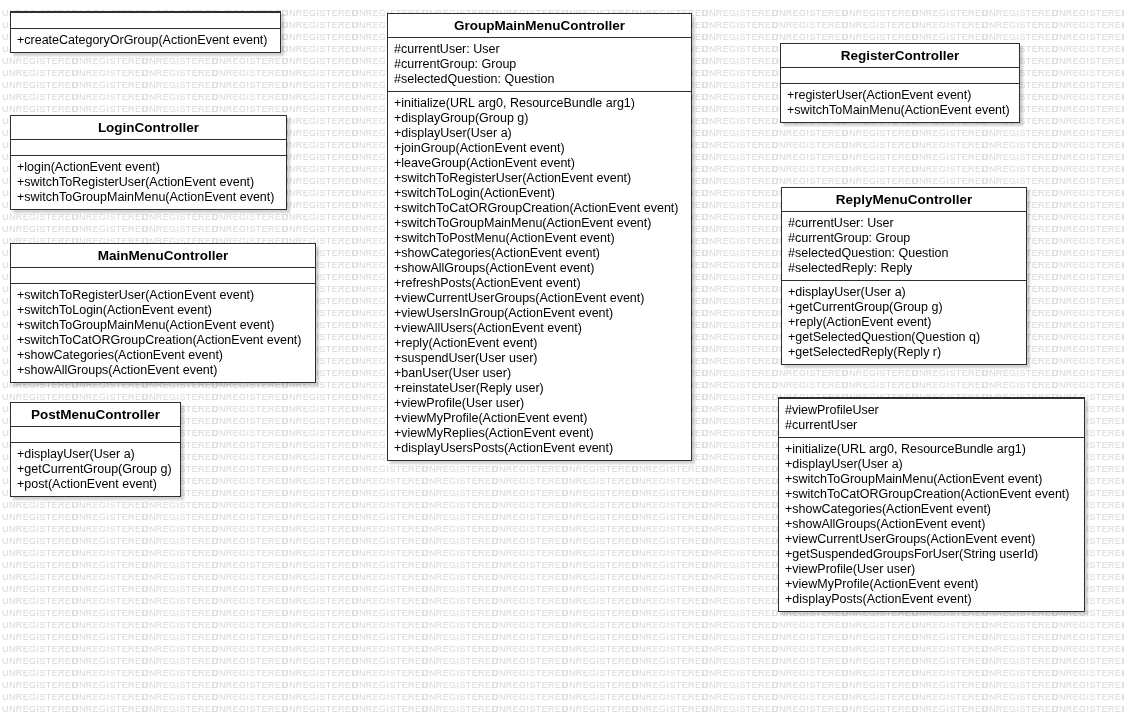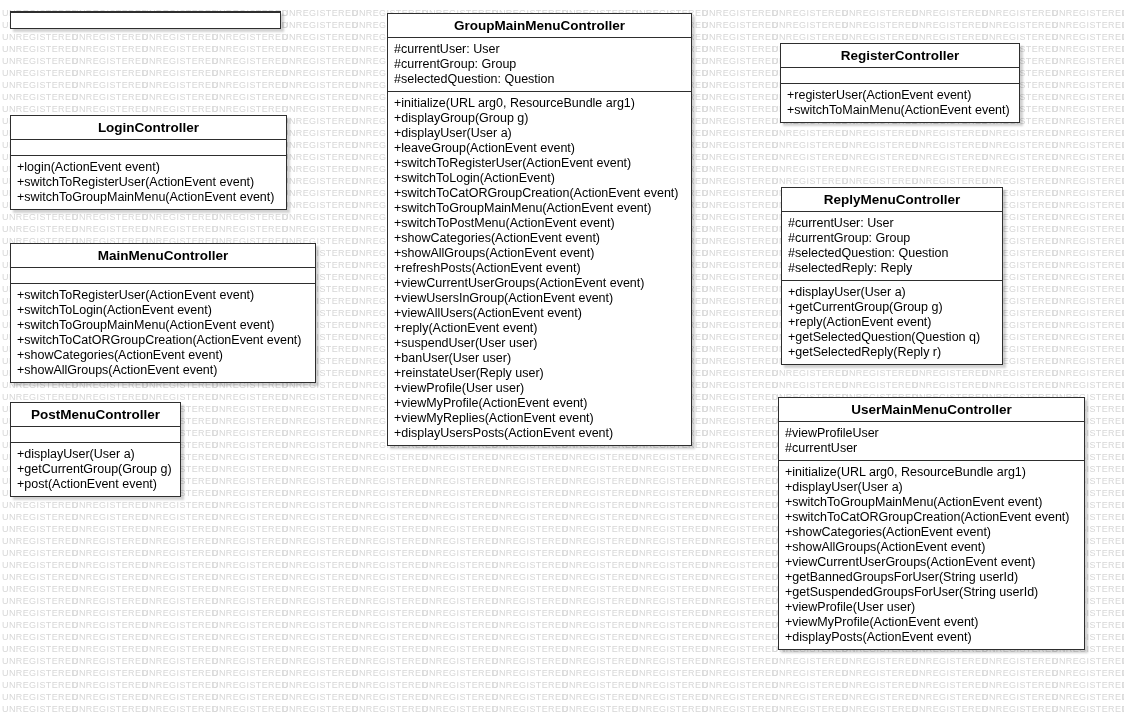--- a/index.html
+++ b/index.html
@@ -67,21 +67,21 @@
     white-space: nowrap;
   }
 
   
   #box-create-group-or-category { left: 10px;  top: 11px;  width: 271px; }
   #box-login                    { left: 10px;  top: 115px; width: 277px; }
   #box-main-menu                { left: 10px;  top: 243px; width: 306px; }
   #box-post-menu                { left: 10px;  top: 402px; width: 171px; }
   #box-group-main-menu          { left: 387px; top: 13px;  width: 305px; }
   #box-register                 { left: 780px; top: 43px;  width: 240px; }
-  #box-reply-menu               { left: 781px; top: 187px; width: 222px; }
+  #box-reply-menu               { left: 781px; top: 187px; width: 246px; }
   #box-user-main-menu           { left: 778px; top: 397px; width: 307px; }
 </style>
 </head>
 <body>
 
 <div id="canvas">
 
   <div id="watermark">
       <div class="wm-row" style="top: 2px;"><span style="color: rgb(215, 215, 215);">UNREGISTERED</span><span style="color: rgb(215, 215, 215);">UNREGISTERED</span><span style="color: rgb(215, 215, 215);">UNREGISTERED</span><span style="color: rgb(215, 215, 215);">UNREGISTERED</span><span style="color: rgb(215, 215, 215);">UNREGISTERED</span><span style="color: rgb(215, 215, 215);">UNREGISTERED</span><span style="color: rgb(215, 215, 215);">UNREGISTERED</span><span style="color: rgb(215, 215, 215);">UNREGISTERED</span><span style="color: rgb(215, 215, 215);">UNREGISTERED</span><span style="color: rgb(215, 215, 215);">UNREGISTERED</span><span style="color: rgb(215, 215, 215);">UNREGISTERED</span><span style="color: rgb(215, 215, 215);">UNREGISTERED</span><span style="color: rgb(215, 215, 215);">UNREGISTERED</span><span style="color: rgb(215, 215, 215);">UNREGISTERED</span><span style="color: rgb(215, 215, 215);">UNREGISTERED</span><span style="color: rgb(215, 215, 215);">UNREGISTERED</span><span style="color: rgb(215, 215, 215);">UNREGISTERED</span></div>
       <div class="wm-row" style="top: 14px;"><span style="color: rgb(215, 215, 215);">UNREGISTERED</span><span style="color: rgb(215, 215, 215);">UNREGISTERED</span><span style="color: rgb(215, 215, 215);">UNREGISTERED</span><span style="color: rgb(215, 215, 215);">UNREGISTERED</span><span style="color: rgb(215, 215, 215);">UNREGISTERED</span><span style="color: rgb(215, 215, 215);">UNREGISTERED</span><span style="color: rgb(215, 215, 215);">UNREGISTERED</span><span style="color: rgb(215, 215, 215);">UNREGISTERED</span><span style="color: rgb(215, 215, 215);">UNREGISTERED</span><span style="color: rgb(215, 215, 215);">UNREGISTERED</span><span style="color: rgb(215, 215, 215);">UNREGISTERED</span><span style="color: rgb(215, 215, 215);">UNREGISTERED</span><span style="color: rgb(215, 215, 215);">UNREGISTERED</span><span style="color: rgb(215, 215, 215);">UNREGISTERED</span><span style="color: rgb(215, 215, 215);">UNREGISTERED</span><span style="color: rgb(215, 215, 215);">UNREGISTERED</span><span style="color: rgb(215, 215, 215);">UNREGISTERED</span></div>
@@ -140,20 +140,23 @@
       <div class="wm-row" style="top: 650px;"><span style="color: rgb(215, 215, 215);">UNREGISTERED</span><span style="color: rgb(215, 215, 215);">UNREGISTERED</span><span style="color: rgb(215, 215, 215);">UNREGISTERED</span><span style="color: rgb(215, 215, 215);">UNREGISTERED</span><span style="color: rgb(215, 215, 215);">UNREGISTERED</span><span style="color: rgb(215, 215, 215);">UNREGISTERED</span><span style="color: rgb(215, 215, 215);">UNREGISTERED</span><span style="color: rgb(215, 215, 215);">UNREGISTERED</span><span style="color: rgb(215, 215, 215);">UNREGISTERED</span><span style="color: rgb(215, 215, 215);">UNREGISTERED</span><span style="color: rgb(215, 215, 215);">UNREGISTERED</span><span style="color: rgb(215, 215, 215);">UNREGISTERED</span><span style="color: rgb(215, 215, 215);">UNREGISTERED</span><span style="color: rgb(215, 215, 215);">UNREGISTERED</span><span style="color: rgb(215, 215, 215);">UNREGISTERED</span><span style="color: rgb(215, 215, 215);">UNREGISTERED</span><span style="color: rgb(215, 215, 215);">UNREGISTERED</span></div>
       <div class="wm-row" style="top: 662px;"><span style="color: rgb(215, 215, 215);">UNREGISTERED</span><span style="color: rgb(215, 215, 215);">UNREGISTERED</span><span style="color: rgb(215, 215, 215);">UNREGISTERED</span><span style="color: rgb(215, 215, 215);">UNREGISTERED</span><span style="color: rgb(215, 215, 215);">UNREGISTERED</span><span style="color: rgb(215, 215, 215);">UNREGISTERED</span><span style="color: rgb(215, 215, 215);">UNREGISTERED</span><span style="color: rgb(215, 215, 215);">UNREGISTERED</span><span style="color: rgb(215, 215, 215);">UNREGISTERED</span><span style="color: rgb(215, 215, 215);">UNREGISTERED</span><span style="color: rgb(215, 215, 215);">UNREGISTERED</span><span style="color: rgb(215, 215, 215);">UNREGISTERED</span><span style="color: rgb(215, 215, 215);">UNREGISTERED</span><span style="color: rgb(215, 215, 215);">UNREGISTERED</span><span style="color: rgb(215, 215, 215);">UNREGISTERED</span><span style="color: rgb(215, 215, 215);">UNREGISTERED</span><span style="color: rgb(215, 215, 215);">UNREGISTERED</span></div>
       <div class="wm-row" style="top: 674px;"><span style="color: rgb(215, 215, 215);">UNREGISTERED</span><span style="color: rgb(215, 215, 215);">UNREGISTERED</span><span style="color: rgb(215, 215, 215);">UNREGISTERED</span><span style="color: rgb(215, 215, 215);">UNREGISTERED</span><span style="color: rgb(215, 215, 215);">UNREGISTERED</span><span style="color: rgb(215, 215, 215);">UNREGISTERED</span><span style="color: rgb(215, 215, 215);">UNREGISTERED</span><span style="color: rgb(215, 215, 215);">UNREGISTERED</span><span style="color: rgb(215, 215, 215);">UNREGISTERED</span><span style="color: rgb(215, 215, 215);">UNREGISTERED</span><span style="color: rgb(215, 215, 215);">UNREGISTERED</span><span style="color: rgb(215, 215, 215);">UNREGISTERED</span><span style="color: rgb(215, 215, 215);">UNREGISTERED</span><span style="color: rgb(215, 215, 215);">UNREGISTERED</span><span style="color: rgb(215, 215, 215);">UNREGISTERED</span><span style="color: rgb(215, 215, 215);">UNREGISTERED</span><span style="color: rgb(215, 215, 215);">UNREGISTERED</span></div>
       <div class="wm-row" style="top: 686px;"><span style="color: rgb(215, 215, 215);">UNREGISTERED</span><span style="color: rgb(215, 215, 215);">UNREGISTERED</span><span style="color: rgb(215, 215, 215);">UNREGISTERED</span><span style="color: rgb(215, 215, 215);">UNREGISTERED</span><span style="color: rgb(215, 215, 215);">UNREGISTERED</span><span style="color: rgb(215, 215, 215);">UNREGISTERED</span><span style="color: rgb(215, 215, 215);">UNREGISTERED</span><span style="color: rgb(215, 215, 215);">UNREGISTERED</span><span style="color: rgb(215, 215, 215);">UNREGISTERED</span><span style="color: rgb(215, 215, 215);">UNREGISTERED</span><span style="color: rgb(215, 215, 215);">UNREGISTERED</span><span style="color: rgb(215, 215, 215);">UNREGISTERED</span><span style="color: rgb(215, 215, 215);">UNREGISTERED</span><span style="color: rgb(215, 215, 215);">UNREGISTERED</span><span style="color: rgb(215, 215, 215);">UNREGISTERED</span><span style="color: rgb(215, 215, 215);">UNREGISTERED</span><span style="color: rgb(215, 215, 215);">UNREGISTERED</span></div>
       <div class="wm-row" style="top: 698px;"><span style="color: rgb(215, 215, 215);">UNREGISTERED</span><span style="color: rgb(215, 215, 215);">UNREGISTERED</span><span style="color: rgb(215, 215, 215);">UNREGISTERED</span><span style="color: rgb(215, 215, 215);">UNREGISTERED</span><span style="color: rgb(215, 215, 215);">UNREGISTERED</span><span style="color: rgb(215, 215, 215);">UNREGISTERED</span><span style="color: rgb(215, 215, 215);">UNREGISTERED</span><span style="color: rgb(215, 215, 215);">UNREGISTERED</span><span style="color: rgb(215, 215, 215);">UNREGISTERED</span><span style="color: rgb(215, 215, 215);">UNREGISTERED</span><span style="color: rgb(215, 215, 215);">UNREGISTERED</span><span style="color: rgb(215, 215, 215);">UNREGISTERED</span><span style="color: rgb(215, 215, 215);">UNREGISTERED</span><span style="color: rgb(215, 215, 215);">UNREGISTERED</span><span style="color: rgb(215, 215, 215);">UNREGISTERED</span><span style="color: rgb(215, 215, 215);">UNREGISTERED</span><span style="color: rgb(215, 215, 215);">UNREGISTERED</span></div>
       <div class="wm-row" style="top: 710px;"></div>
     </div>
 
   <section class="uml-class" id="box-create-group-or-category">
     <div class="compartment attributes"></div>
+    <div class="compartment methods">
+        <div class="member">+createCategoryOrGroup(ActionEvent event)</div>
+      </div>
   </section>
 
   <section class="uml-class" id="box-login">
     <div class="class-title">LoginController</div>
     <div class="compartment attributes"></div>
     <div class="compartment methods">
         <div class="member">+login(ActionEvent event)</div>
         <div class="member">+switchToRegisterUser(ActionEvent event)</div>
         <div class="member">+switchToGroupMainMenu(ActionEvent event)</div>
       </div>
@@ -186,20 +189,21 @@
     <div class="class-title">GroupMainMenuController</div>
     <div class="compartment attributes">
         <div class="member">#currentUser: User</div>
         <div class="member">#currentGroup: Group</div>
         <div class="member">#selectedQuestion: Question</div>
       </div>
     <div class="compartment methods">
         <div class="member">+initialize(URL arg0, ResourceBundle arg1)</div>
         <div class="member">+displayGroup(Group g)</div>
         <div class="member">+displayUser(User a)</div>
+        <div class="member">+joinGroup(ActionEvent event)</div>
         <div class="member">+leaveGroup(ActionEvent event)</div>
         <div class="member">+switchToRegisterUser(ActionEvent event)</div>
         <div class="member">+switchToLogin(ActionEvent)</div>
         <div class="member">+switchToCatORGroupCreation(ActionEvent event)</div>
         <div class="member">+switchToGroupMainMenu(ActionEvent event)</div>
         <div class="member">+switchToPostMenu(ActionEvent event)</div>
         <div class="member">+showCategories(ActionEvent event)</div>
         <div class="member">+showAllGroups(ActionEvent event)</div>
         <div class="member">+refreshPosts(ActionEvent event)</div>
         <div class="member">+viewCurrentUserGroups(ActionEvent event)</div>
@@ -236,34 +240,32 @@
     <div class="compartment methods">
         <div class="member">+displayUser(User a)</div>
         <div class="member">+getCurrentGroup(Group g)</div>
         <div class="member">+reply(ActionEvent event)</div>
         <div class="member">+getSelectedQuestion(Question q)</div>
         <div class="member">+getSelectedReply(Reply r)</div>
       </div>
   </section>
 
   <section class="uml-class" id="box-user-main-menu">
-    <div class="class-title">UserMainMenuController</div>
     <div class="compartment attributes">
         <div class="member">#viewProfileUser</div>
         <div class="member">#currentUser</div>
       </div>
     <div class="compartment methods">
         <div class="member">+initialize(URL arg0, ResourceBundle arg1)</div>
         <div class="member">+displayUser(User a)</div>
         <div class="member">+switchToGroupMainMenu(ActionEvent event)</div>
         <div class="member">+switchToCatORGroupCreation(ActionEvent event)</div>
         <div class="member">+showCategories(ActionEvent event)</div>
         <div class="member">+showAllGroups(ActionEvent event)</div>
         <div class="member">+viewCurrentUserGroups(ActionEvent event)</div>
-        <div class="member">+getBannedGroupsForUser(String userId)</div>
         <div class="member">+getSuspendedGroupsForUser(String userId)</div>
         <div class="member">+viewProfile(User user)</div>
         <div class="member">+viewMyProfile(ActionEvent event)</div>
         <div class="member">+displayPosts(ActionEvent event)</div>
       </div>
   </section>
 
 </div>
 
 </body></html>

